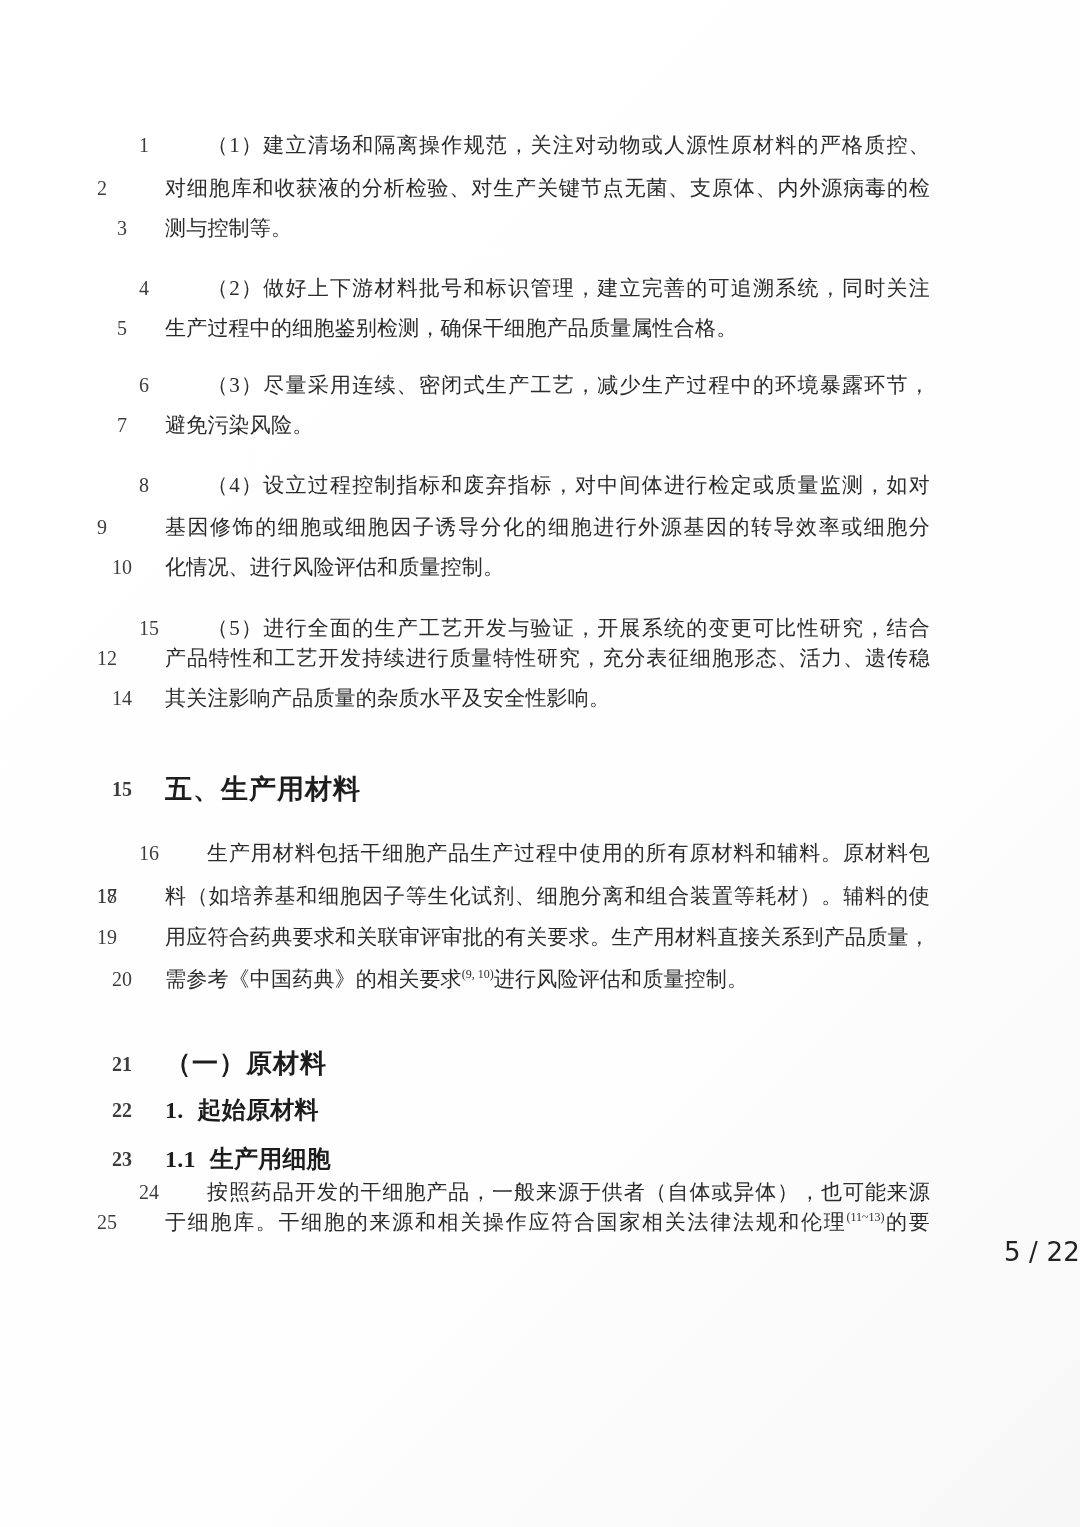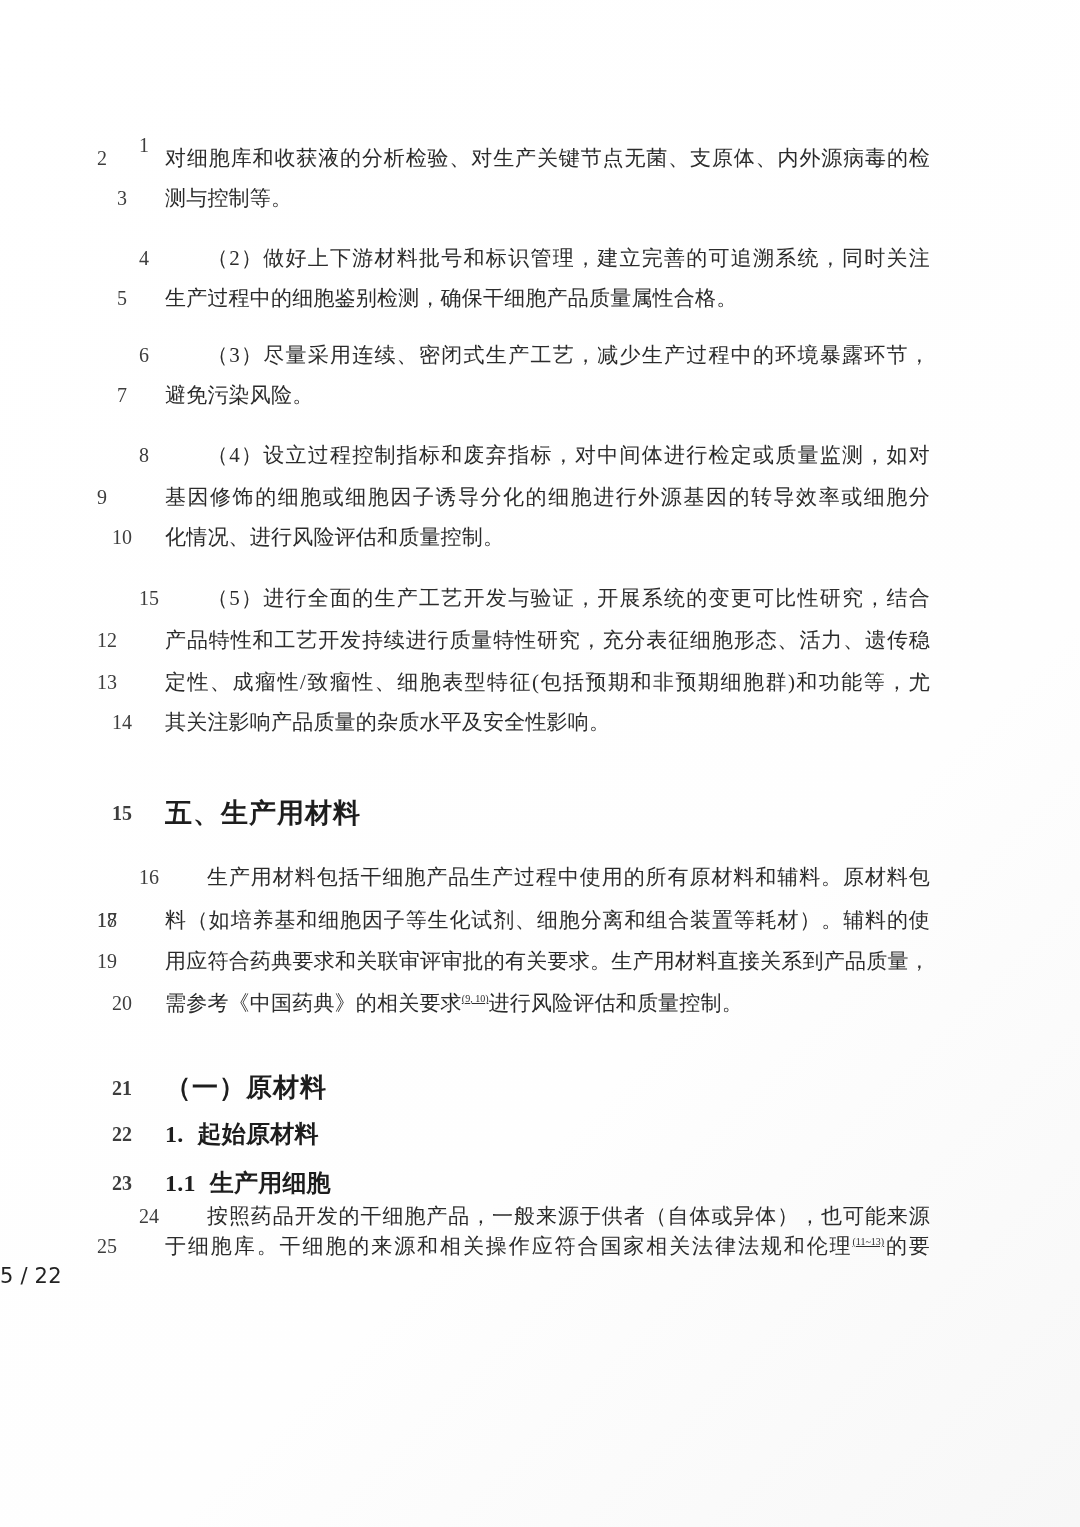--- a/index.html
+++ b/index.html
@@ -26,40 +26,40 @@
     width:50px; text-align:center;
     font-size:20px; color:#3d3d3d;
     line-height:inherit;
     letter-spacing:0;
   }
   .ind  { text-indent:42px; }
   .just { text-align:justify; text-align-last:justify; }
   .h1 { font-weight:bold; font-size:27px; line-height:36px; color:#1d1d1d; letter-spacing:1px; }
   .h2 { font-weight:bold; font-size:26px; line-height:34px; color:#1d1d1d; letter-spacing:1px; }
   .h3 { font-weight:bold; font-size:24px; line-height:30px; color:#1d1d1d; word-spacing:8px; }
-  sup { font-size:10px; line-height:0; letter-spacing:0;text-decoration:underline; }
+  sup { font-size:12px; line-height:0; letter-spacing:0; }
   .footer {
     margin-left:0;
     margin-top:2px;
     width:1080px;
-    text-align:left;
+    text-align:right;
     font-family:"DejaVu Sans","Liberation Sans",sans-serif;
-    font-size:21px;
+    font-size:26px;
     line-height:26px;
     color:#222222;
   }
 </style>
 </head>
 <body>
 
 <div class="page">
   <div class="doc">
 
     <div class="row ind just" style="margin-top:0">
-      <span class="num">1</span>
+      <span class="num">1</span><span>（1）建立清场和隔离操作规范，关注对动物或人源性原材料的严格质控、</span>
     </div>
     <div class="row just" style="margin-top:13px">
       <span class="num">2</span><span>对细胞库和收获液的分析检验、对生产关键节点无菌、支原体、内外源病毒的检</span>
     </div>
     <div class="row" style="margin-top:10px">
       <span class="num">3</span><span>测与控制等。</span>
     </div>
 
     <div class="row ind just" style="margin-top:30px">
       <span class="num">4</span><span>（2）做好上下游材料批号和标识管理，建立完善的可追溯系统，同时关注</span>
@@ -81,25 +81,22 @@
     <div class="row just" style="margin-top:12px">
       <span class="num">9</span><span>基因修饰的细胞或细胞因子诱导分化的细胞进行外源基因的转导效率或细胞分</span>
     </div>
     <div class="row" style="margin-top:10px">
       <span class="num">10</span><span>化情况、进行风险评估和质量控制。</span>
     </div>
 
     <div class="row ind just" style="margin-top:31px">
       <span class="num">15</span><span>（5）进行全面的生产工艺开发与验证，开展系统的变更可比性研究，结合</span>
     </div>
-    <div class="row just" style="margin-top:12px">
+    <div class="row just" style="">
       <span class="num">12</span><span>产品特性和工艺开发持续进行质量特性研究，充分表征细胞形态、活力、遗传稳</span>
-    </div>
-    <div class="row just" style="margin-top:12px">
-      <span class="num">13</span><span>定性、成瘤性/致瘤性、细胞表型特征(包括预期和非预期细胞群)和功能等，尤</span>
     </div>
     <div class="row" style="margin-top:10px">
       <span class="num">14</span><span>其关注影响产品质量的杂质水平及安全性影响。</span>
     </div>
 
     <div class="row h1" style="margin-top:58px">
       <span class="num">15</span><span>五、生产用材料</span>
     </div>
 
     <div class="row ind just" style="margin-top:31px">

